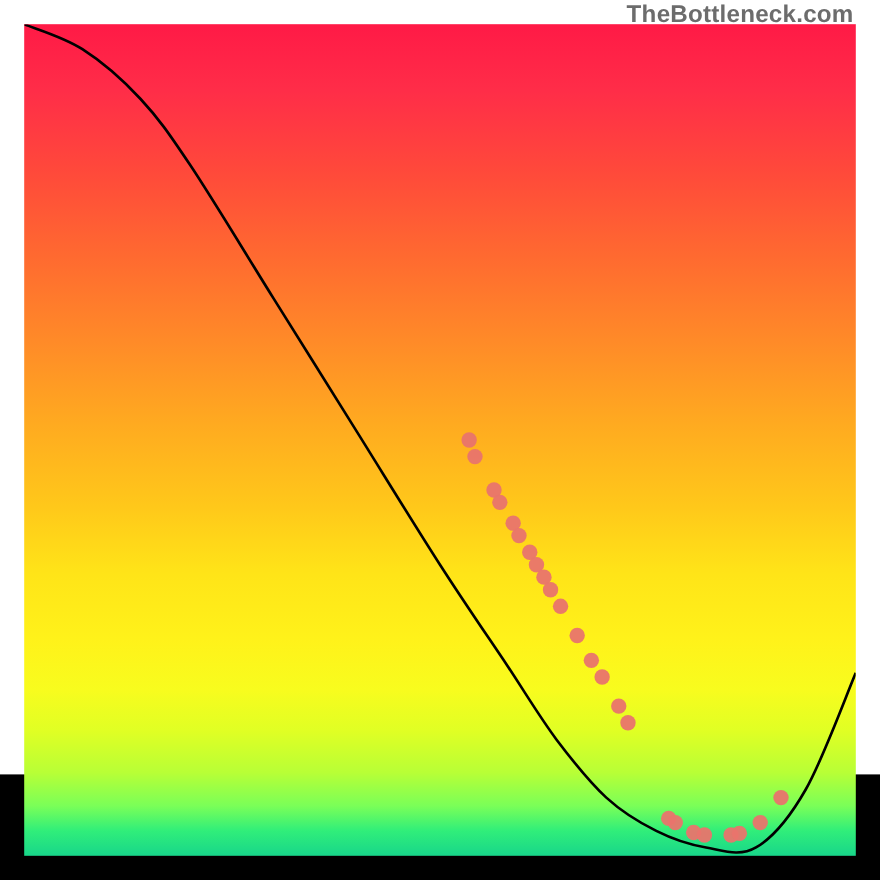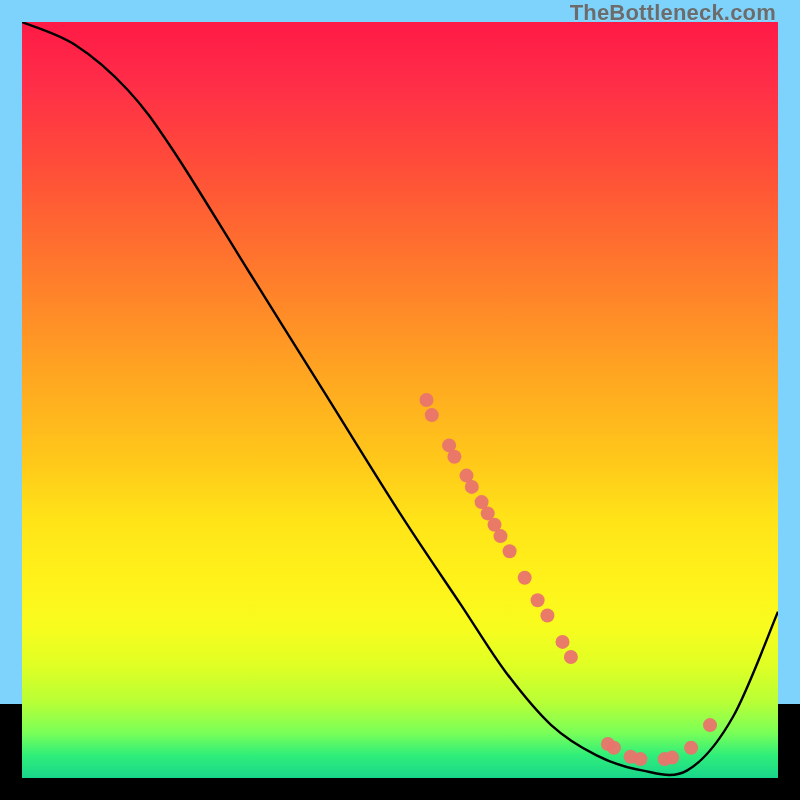--- a/index.html
+++ b/index.html
@@ -8,21 +8,21 @@
     width: 800px;
     height: 800px;
     overflow: hidden;
     background: #000;
     font-family: Arial, Helvetica, sans-serif;
   }
   .frame {
     position: relative;
     width: 800px;
     height: 704px;
-    background: #7dd3fc;
+    background: #ffffff;
   }
   .plot {
     position: absolute;
     left: 22px;
     top: 22px;
     width: 756px;
     height: 756px;
     background: linear-gradient(to bottom,
       #ff1a46 0%,
       #ff2d48 8%,

